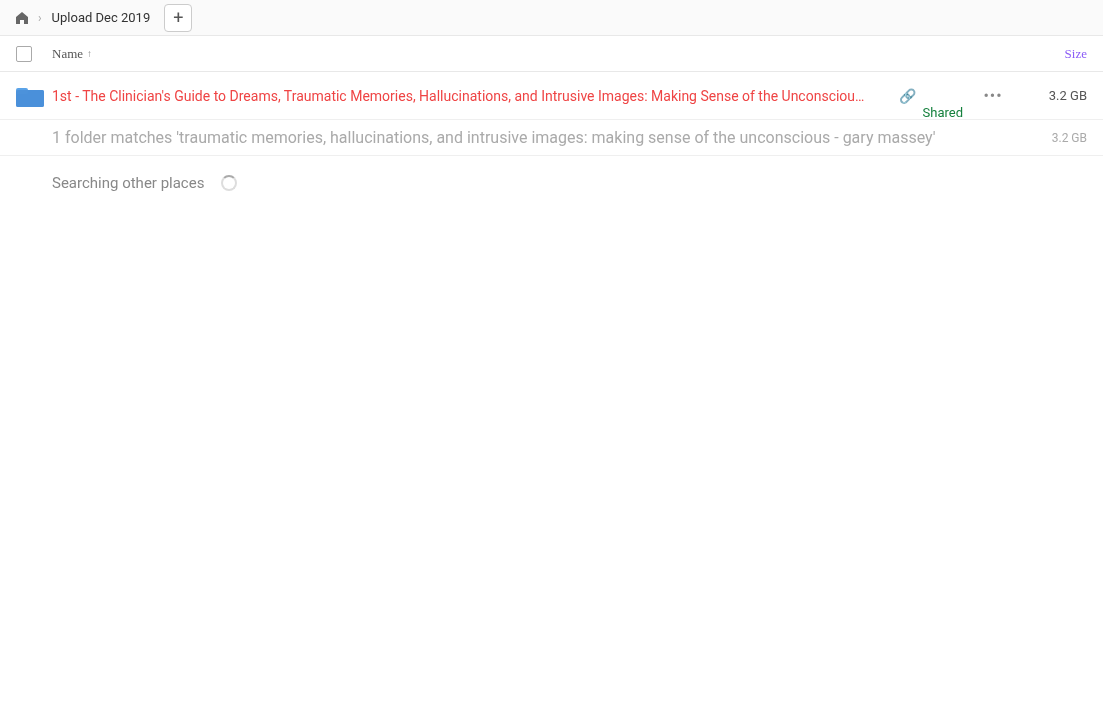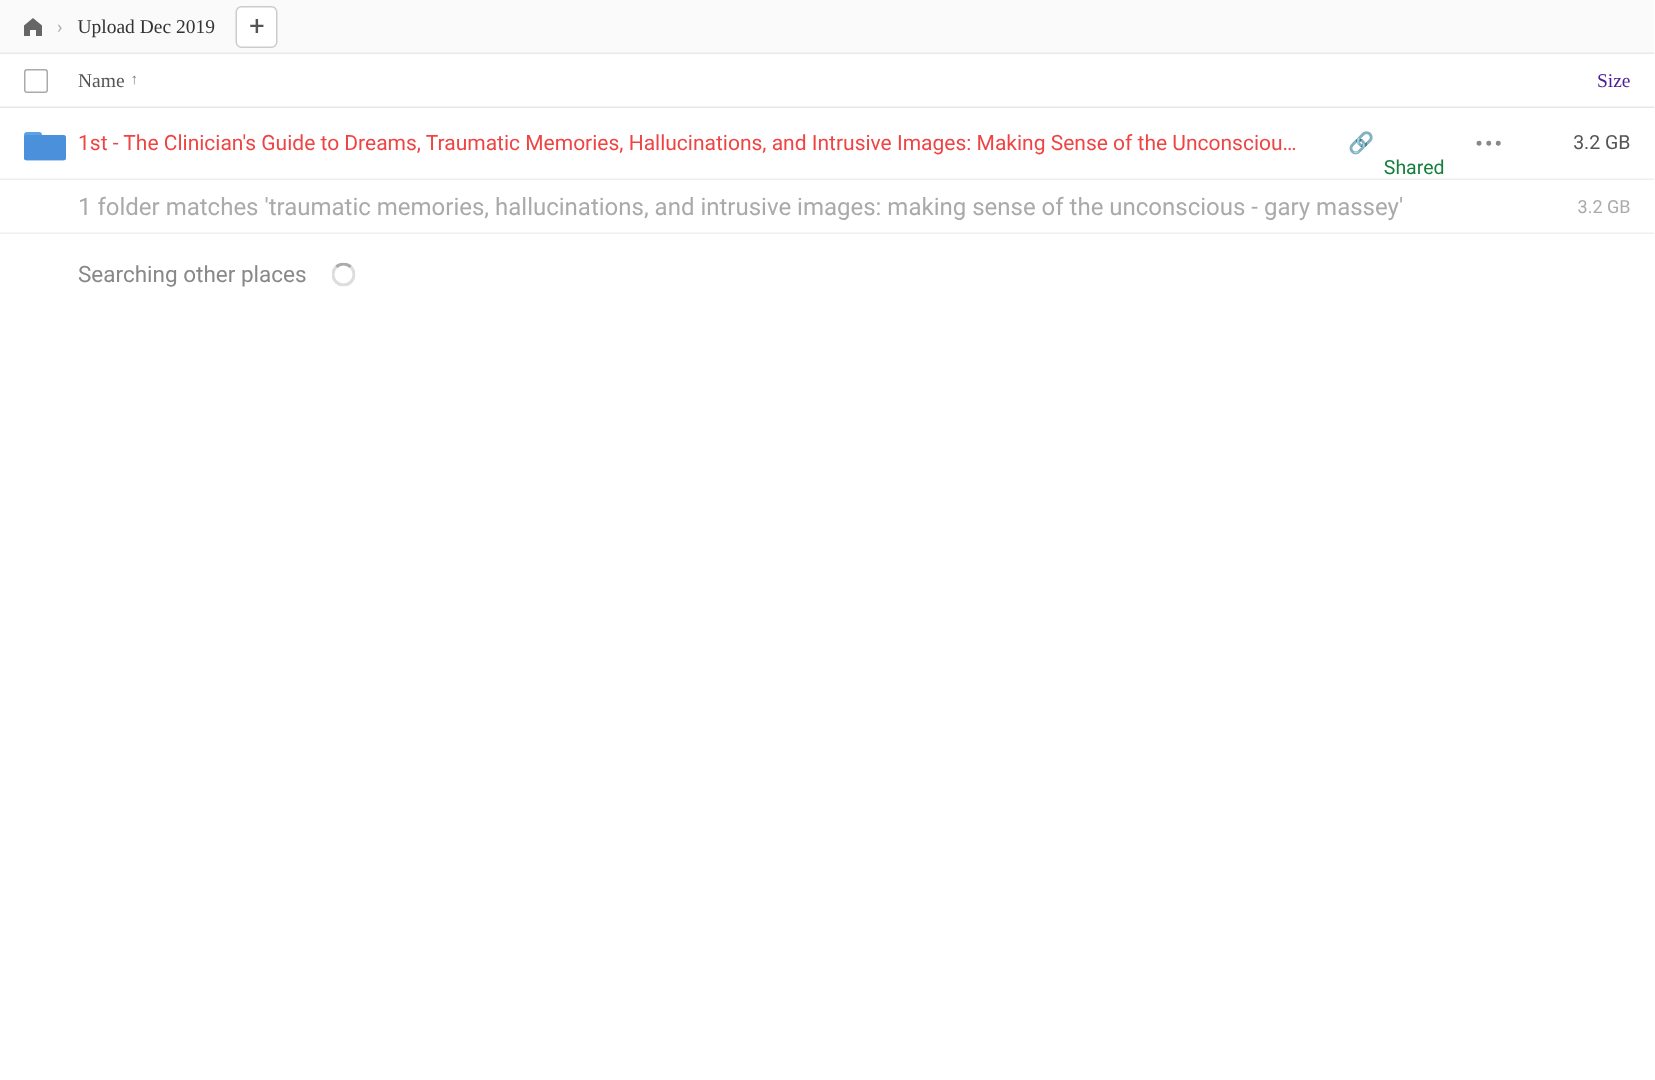--- a/index.html
+++ b/index.html
@@ -40,21 +40,20 @@
       color: #aaa;
       margin: 0 2px;
       font-size: 12px;
     }
     .breadcrumb-label {
       padding: 2px 8px;
       font-size: 13px;
       color: #333;
       cursor: pointer;
       border-radius: 4px;
-      font-family: Liberation Serif, serif;
     }
     .add-btn {
       width: 28px;
       height: 28px;
       display: flex;
       align-items: center;
       justify-content: center;
       border: 1px solid #ccc;
       border-radius: 4px;
       cursor: pointer;
@@ -96,21 +95,21 @@
       cursor: pointer;
     }
     .sort-arrow {
       font-size: 10px;
       color: #888;
     }
     .size-col {
       width: 80px;
       text-align: right;
       font-size: 13px;
-      color: #4c1d95;
+      color: #8b5cf6;
     }
 
     
     .file-row {
       display: flex;
       align-items: center;
       padding: 0 16px;
       height: 48px;
       border-bottom: 1px solid #efefef;
       background: #fff;

